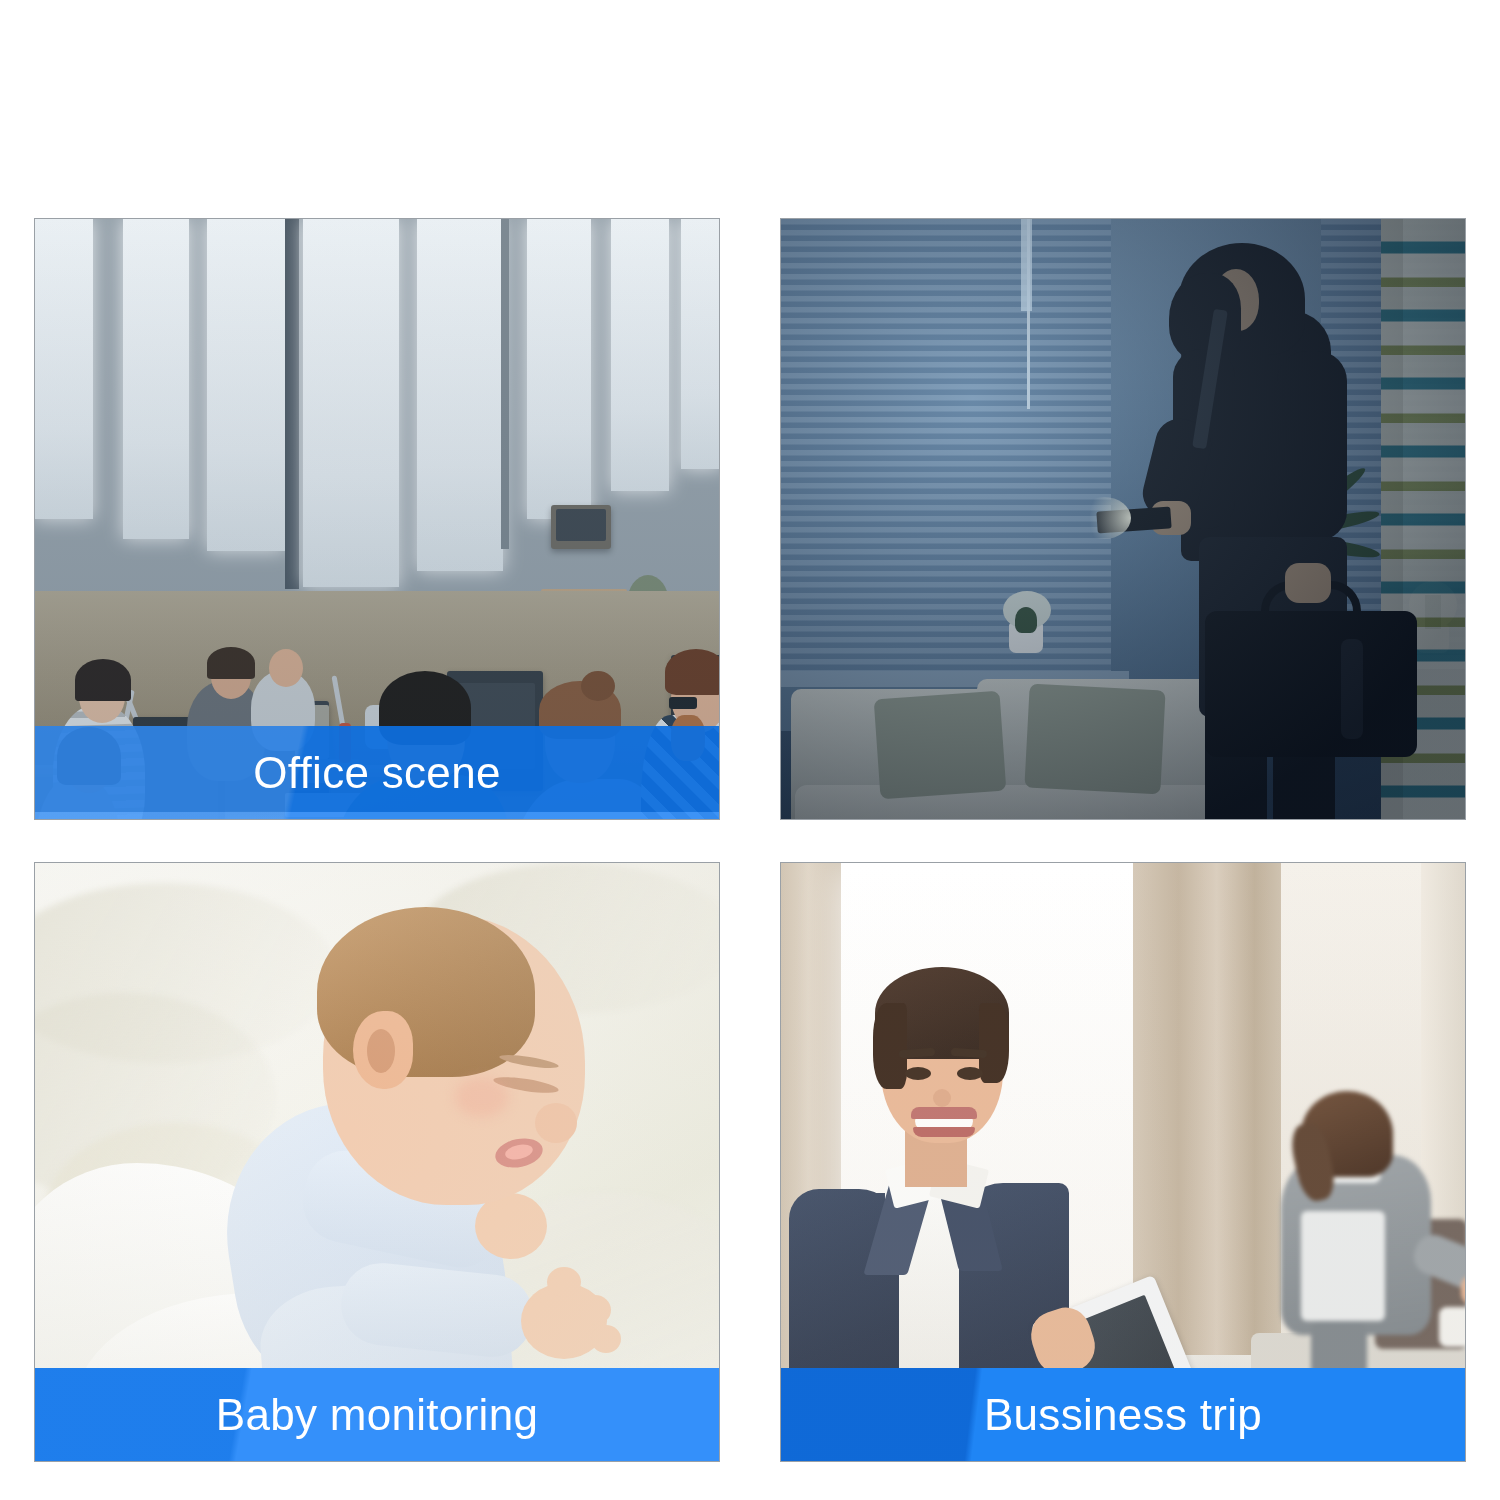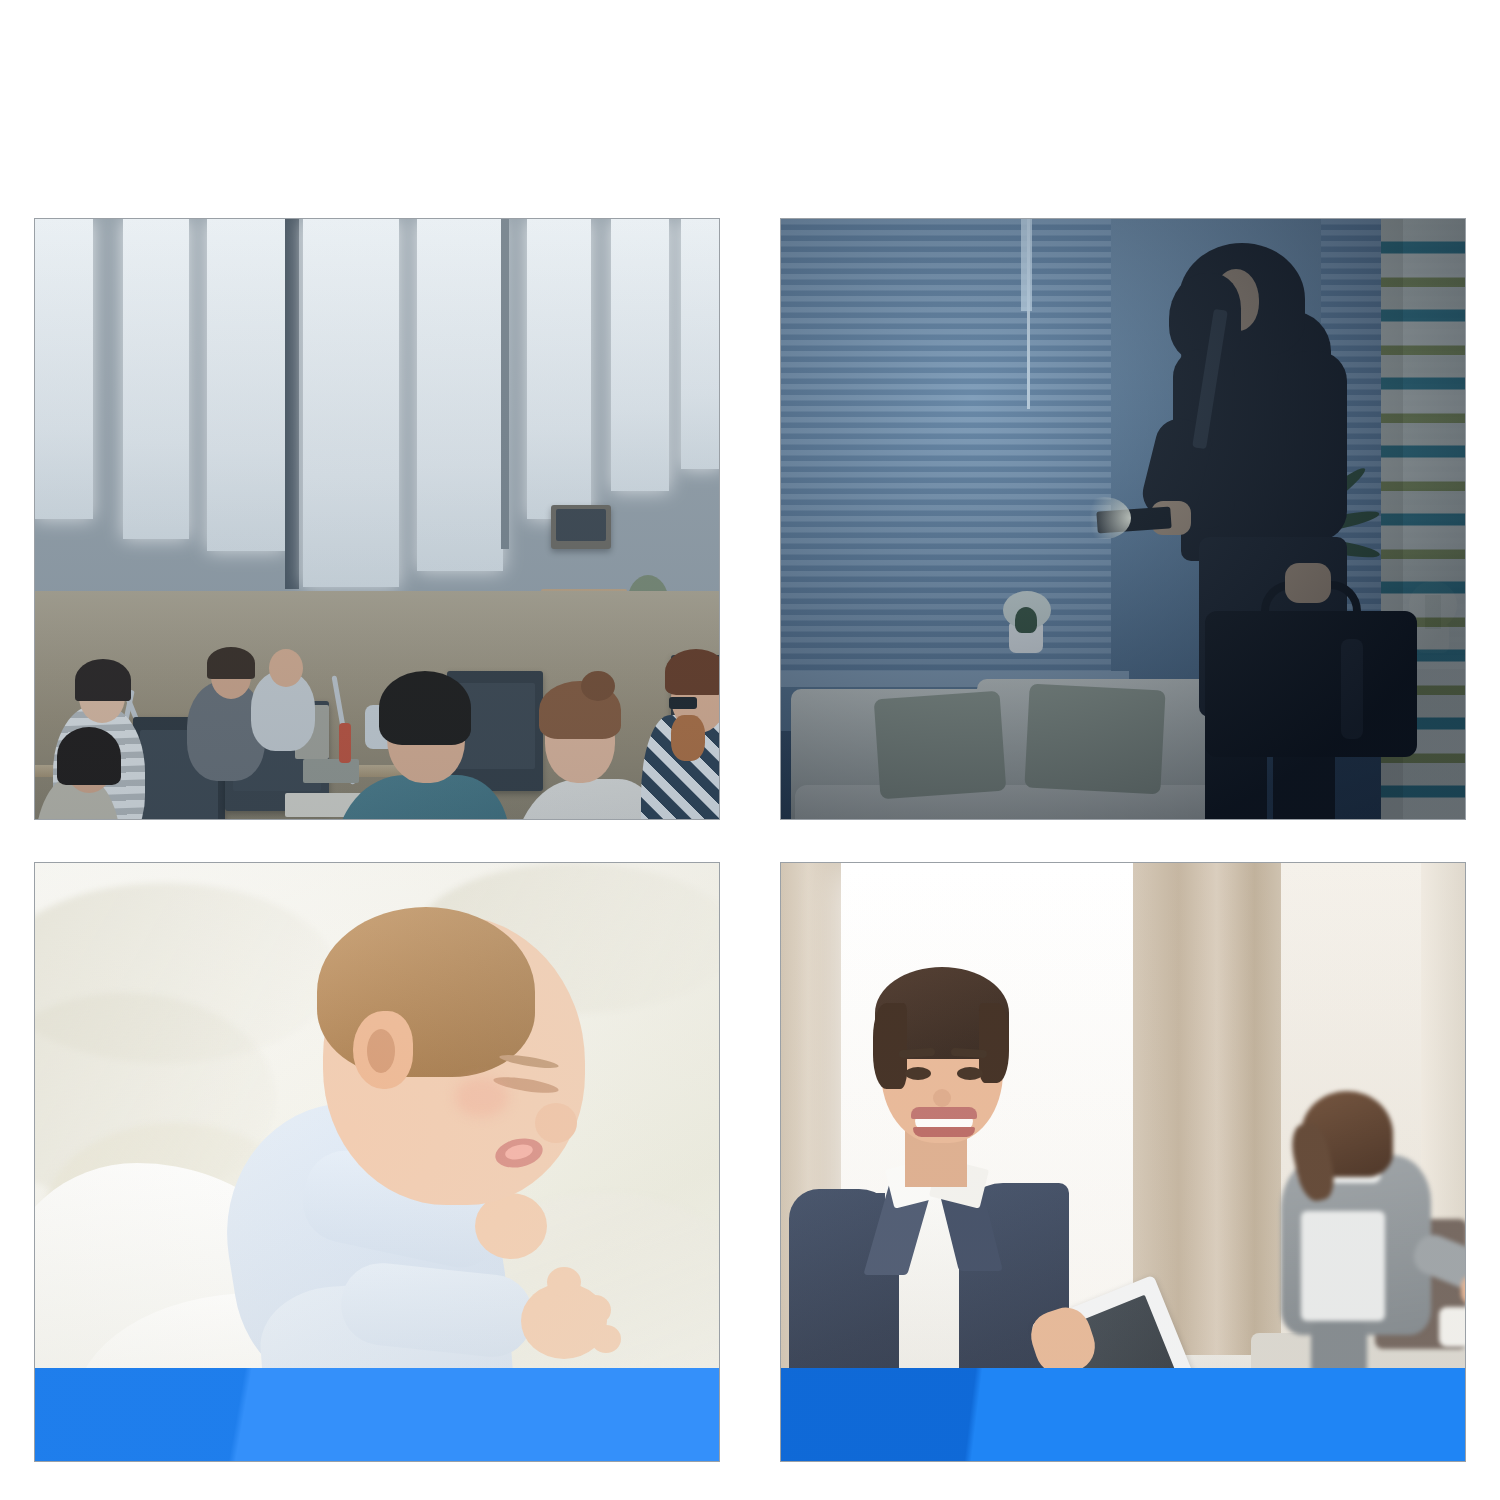--- a/index.html
+++ b/index.html
@@ -237,20 +237,24 @@
 
           <div class="person" style="left:606px; top:496px; width:86px; height:238px; background: repeating-linear-gradient(45deg,#2c3f52 0px,#2c3f52 10px,#e6eaee 11px,#e6eaee 20px); border-radius:34% 20% 6% 6%;"></div>
           <div class="head" style="left:636px; top:442px; width:56px; height:72px; background:#e3b393;"></div>
           <div class="head" style="left:630px; top:430px; width:62px; height:46px; background:#6a3a22; border-radius:50% 50% 18% 18%;"></div>
           <div style="position:absolute; left:634px; top:478px; width:28px; height:12px; background:#1d2227; border-radius:3px;"></div>
           <div style="position:absolute; left:636px; top:496px; width:34px; height:46px; background:#b5703f; border-radius:40%;"></div>
 
           <div class="of-grade"></div>
         </div>
       </div>
+      <div class="caption cap-dark">
+        <div class="capfill"></div>
+        <span class="captext">Office scene</span>
+      </div>
     </div>
 
     <div class="card">
       <div class="photo">
         <div class="home">
           <div class="hm-blind" style="left:0px;   top:0px; width:330px; height:470px;"></div>
           <div class="hm-wall" style="left:330px; top:0px; width:210px; height:480px;"></div>
           <div class="hm-blind" style="left:540px; top:0px; width:190px; height:450px;"></div>
           <div class="hm-wall" style="left:0px;   top:462px; width:350px; height:50px; background:#5d7b97;"></div>
           <div class="hm-sill" style="left:0px;   top:452px; width:348px; height:16px;"></div>
@@ -347,20 +351,21 @@
           <div style="position:absolute; left:500px; top:240px; width:42px; height:40px; background:#f0c3a5; border-radius:50%;"></div>
           <div class="bb-mouth" style="left:460px; top:276px; width:48px; height:28px; transform:rotate(-12deg);"></div>
           <div style="position:absolute; left:470px; top:282px; width:28px; height:14px; background:#f5b2a6; border-radius:50%; transform:rotate(-12deg);"></div>
           <div style="position:absolute; left:420px; top:214px; width:54px; height:40px; background:rgba(240,166,146,0.35); border-radius:50%; filter:blur(6px);"></div>
 
           <div style="position:absolute; inset:0; background: radial-gradient(ellipse at 45% 45%, rgba(255,255,255,0.0), rgba(225,223,212,0.30) 95%);"></div>
         </div>
       </div>
       <div class="caption cap-light">
         <div class="capfill"></div>
+        <span class="captext">Baby monitoring</span>
       </div>
     </div>
 
     <div class="card">
       <div class="photo">
         <div class="biz">
           <div class="bz-curtL" style="left:0px;  top:0px;  width:68px; height:600px;"></div>
           <div class="bz-window" style="left:60px; top:0px;  width:300px; height:600px;"></div>
           <div class="bz-curt" style="left:352px;top:0px;  width:152px; height:600px;"></div>
           <div style="position:absolute; left:500px; top:0px; width:186px; height:600px; background: linear-gradient(180deg,#f4f0e9,#e6e0d5);"></div>
@@ -417,17 +422,18 @@
           <div class="bz-tabscr" style="left:290px; top:446px; width:104px; height:142px; transform:rotate(-22deg);"></div>
           <div class="bz-hand" style="left:252px; top:446px; width:60px; height:64px; transform:rotate(-18deg);"></div>
           <div class="bz-hand" style="left:208px; top:540px; width:72px; height:58px; transform:rotate(-6deg);"></div>
           <div style="position:absolute; left:232px; top:524px; width:46px; height:24px; background:#2b2f36; border-radius:6px; transform:rotate(-18deg);"></div>
 
           <div style="position:absolute; inset:0; background: linear-gradient(180deg, rgba(255,255,255,0.06), rgba(220,214,204,0.10));"></div>
         </div>
       </div>
       <div class="caption cap-biz">
         <div class="capfill"></div>
+        <span class="captext">Bussiness trip</span>
       </div>
     </div>
 
   </div>
 </div>
 
 </body></html>

